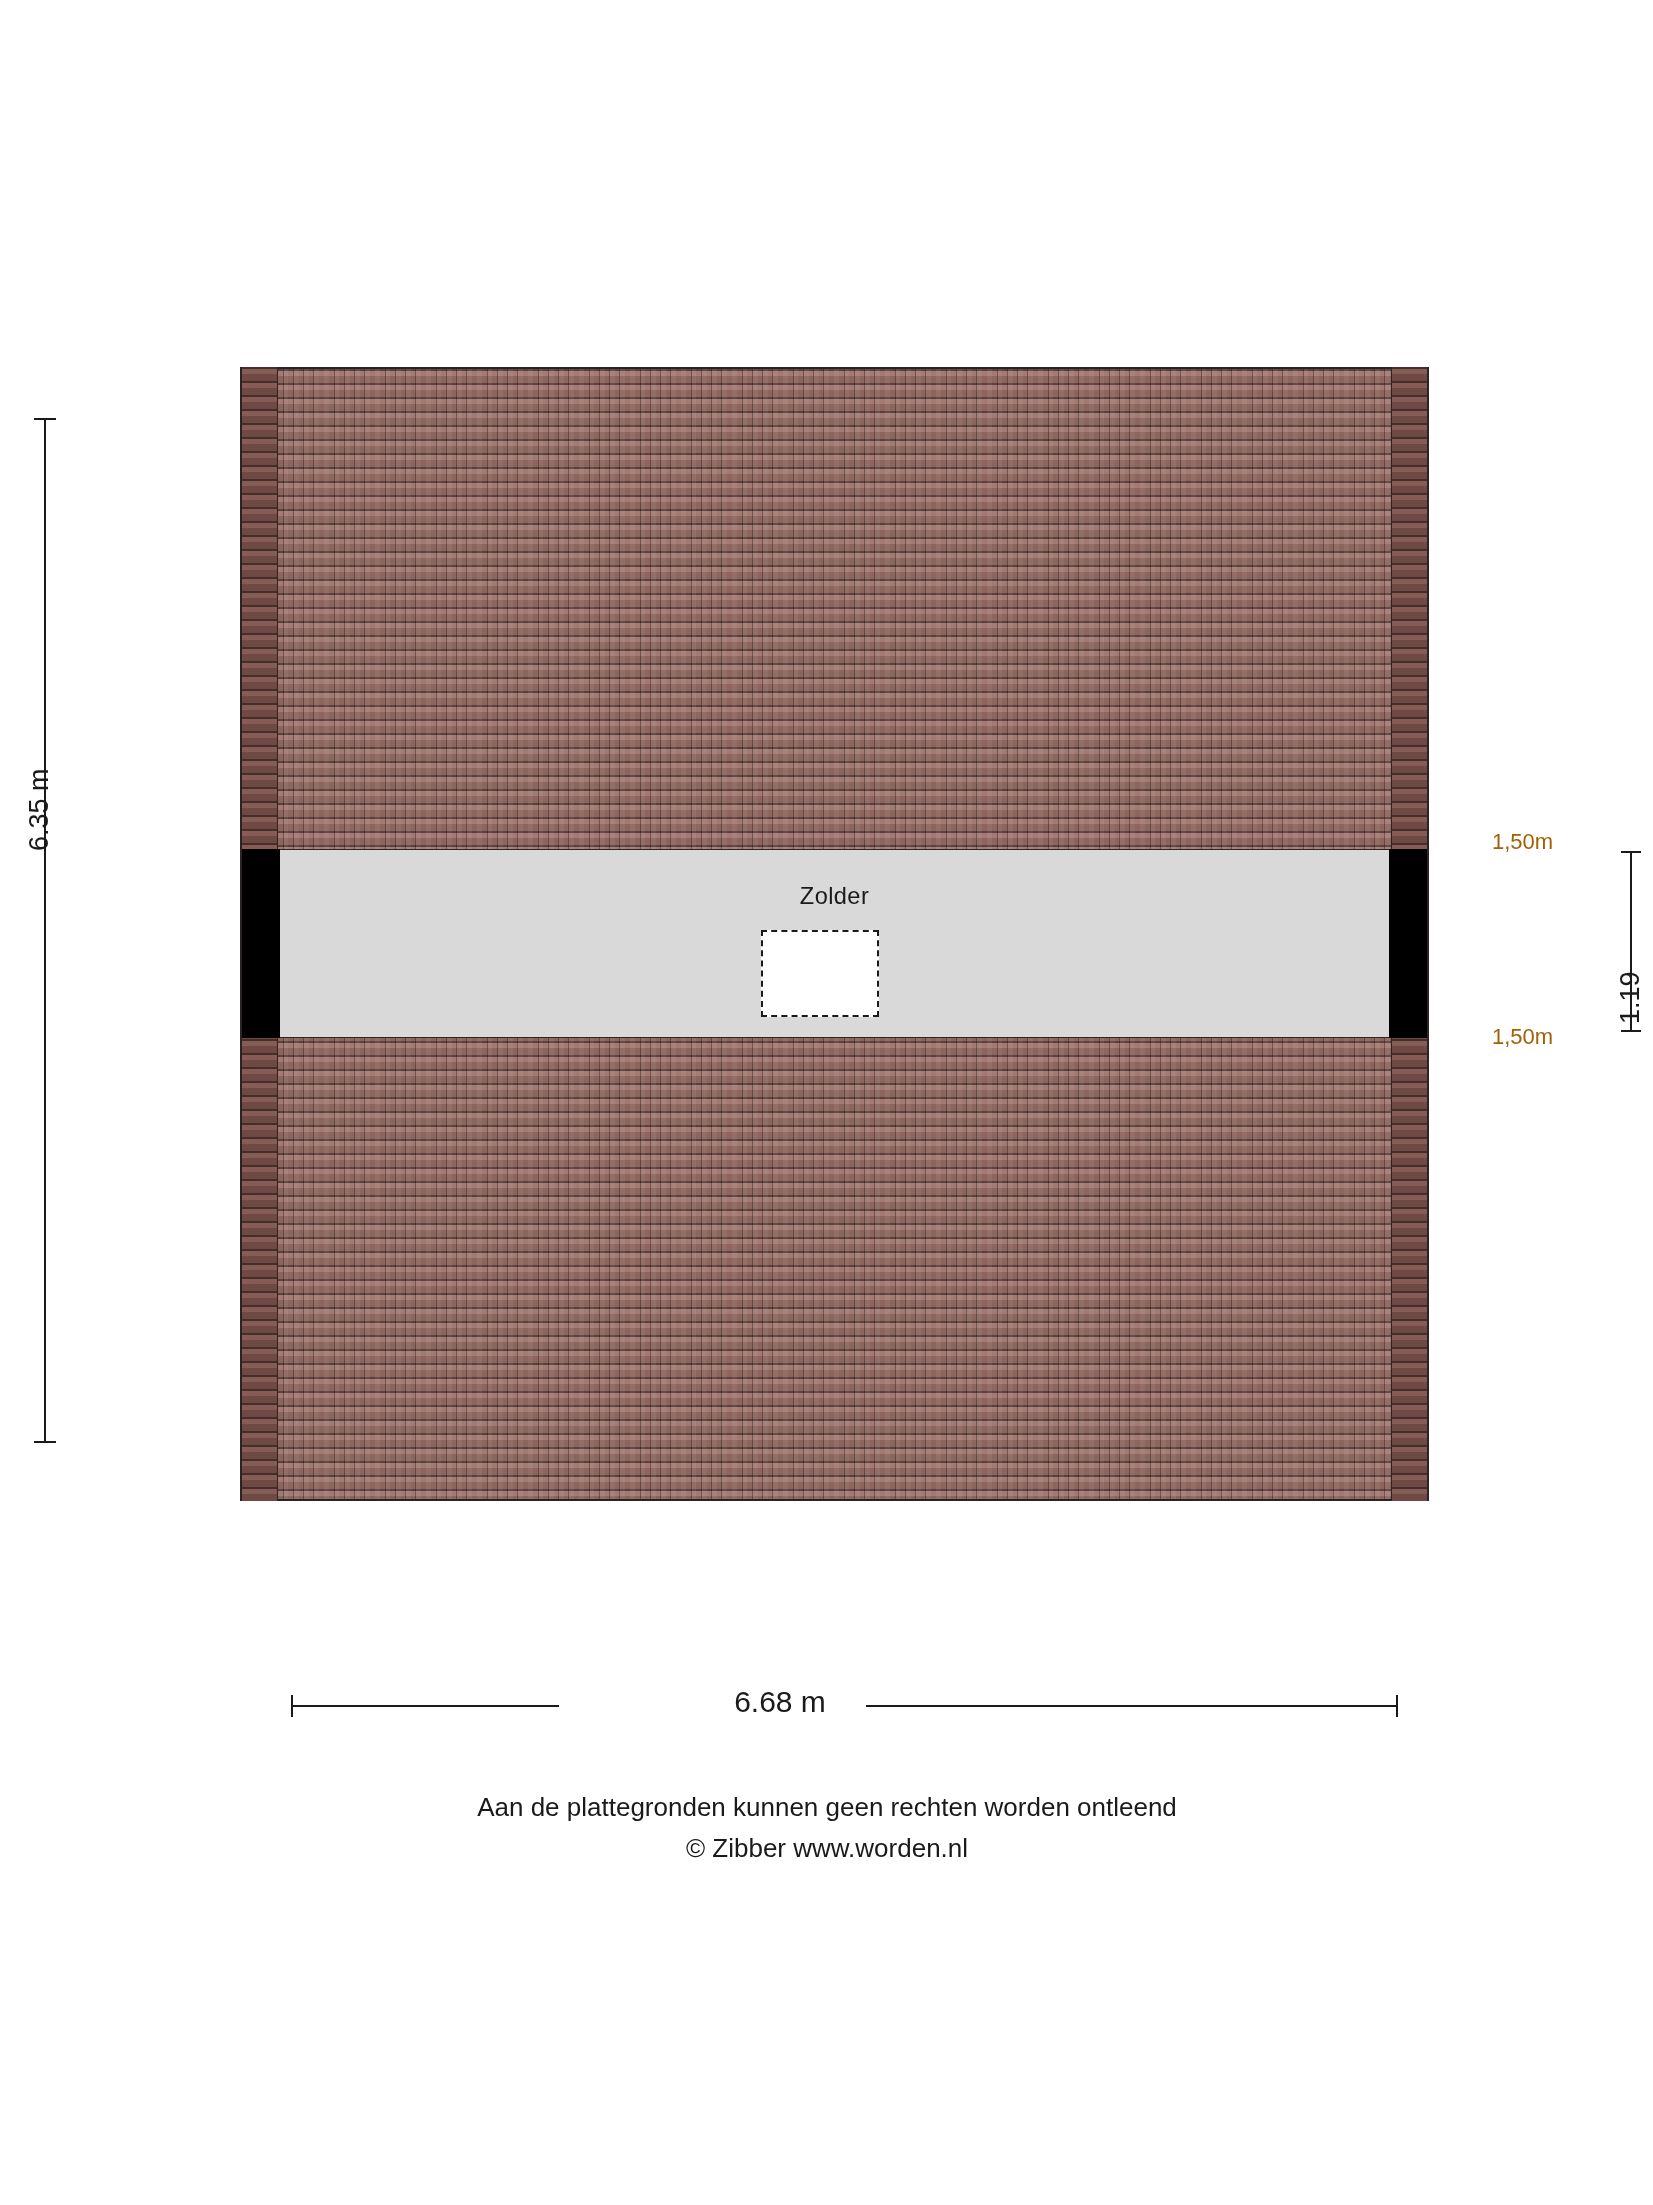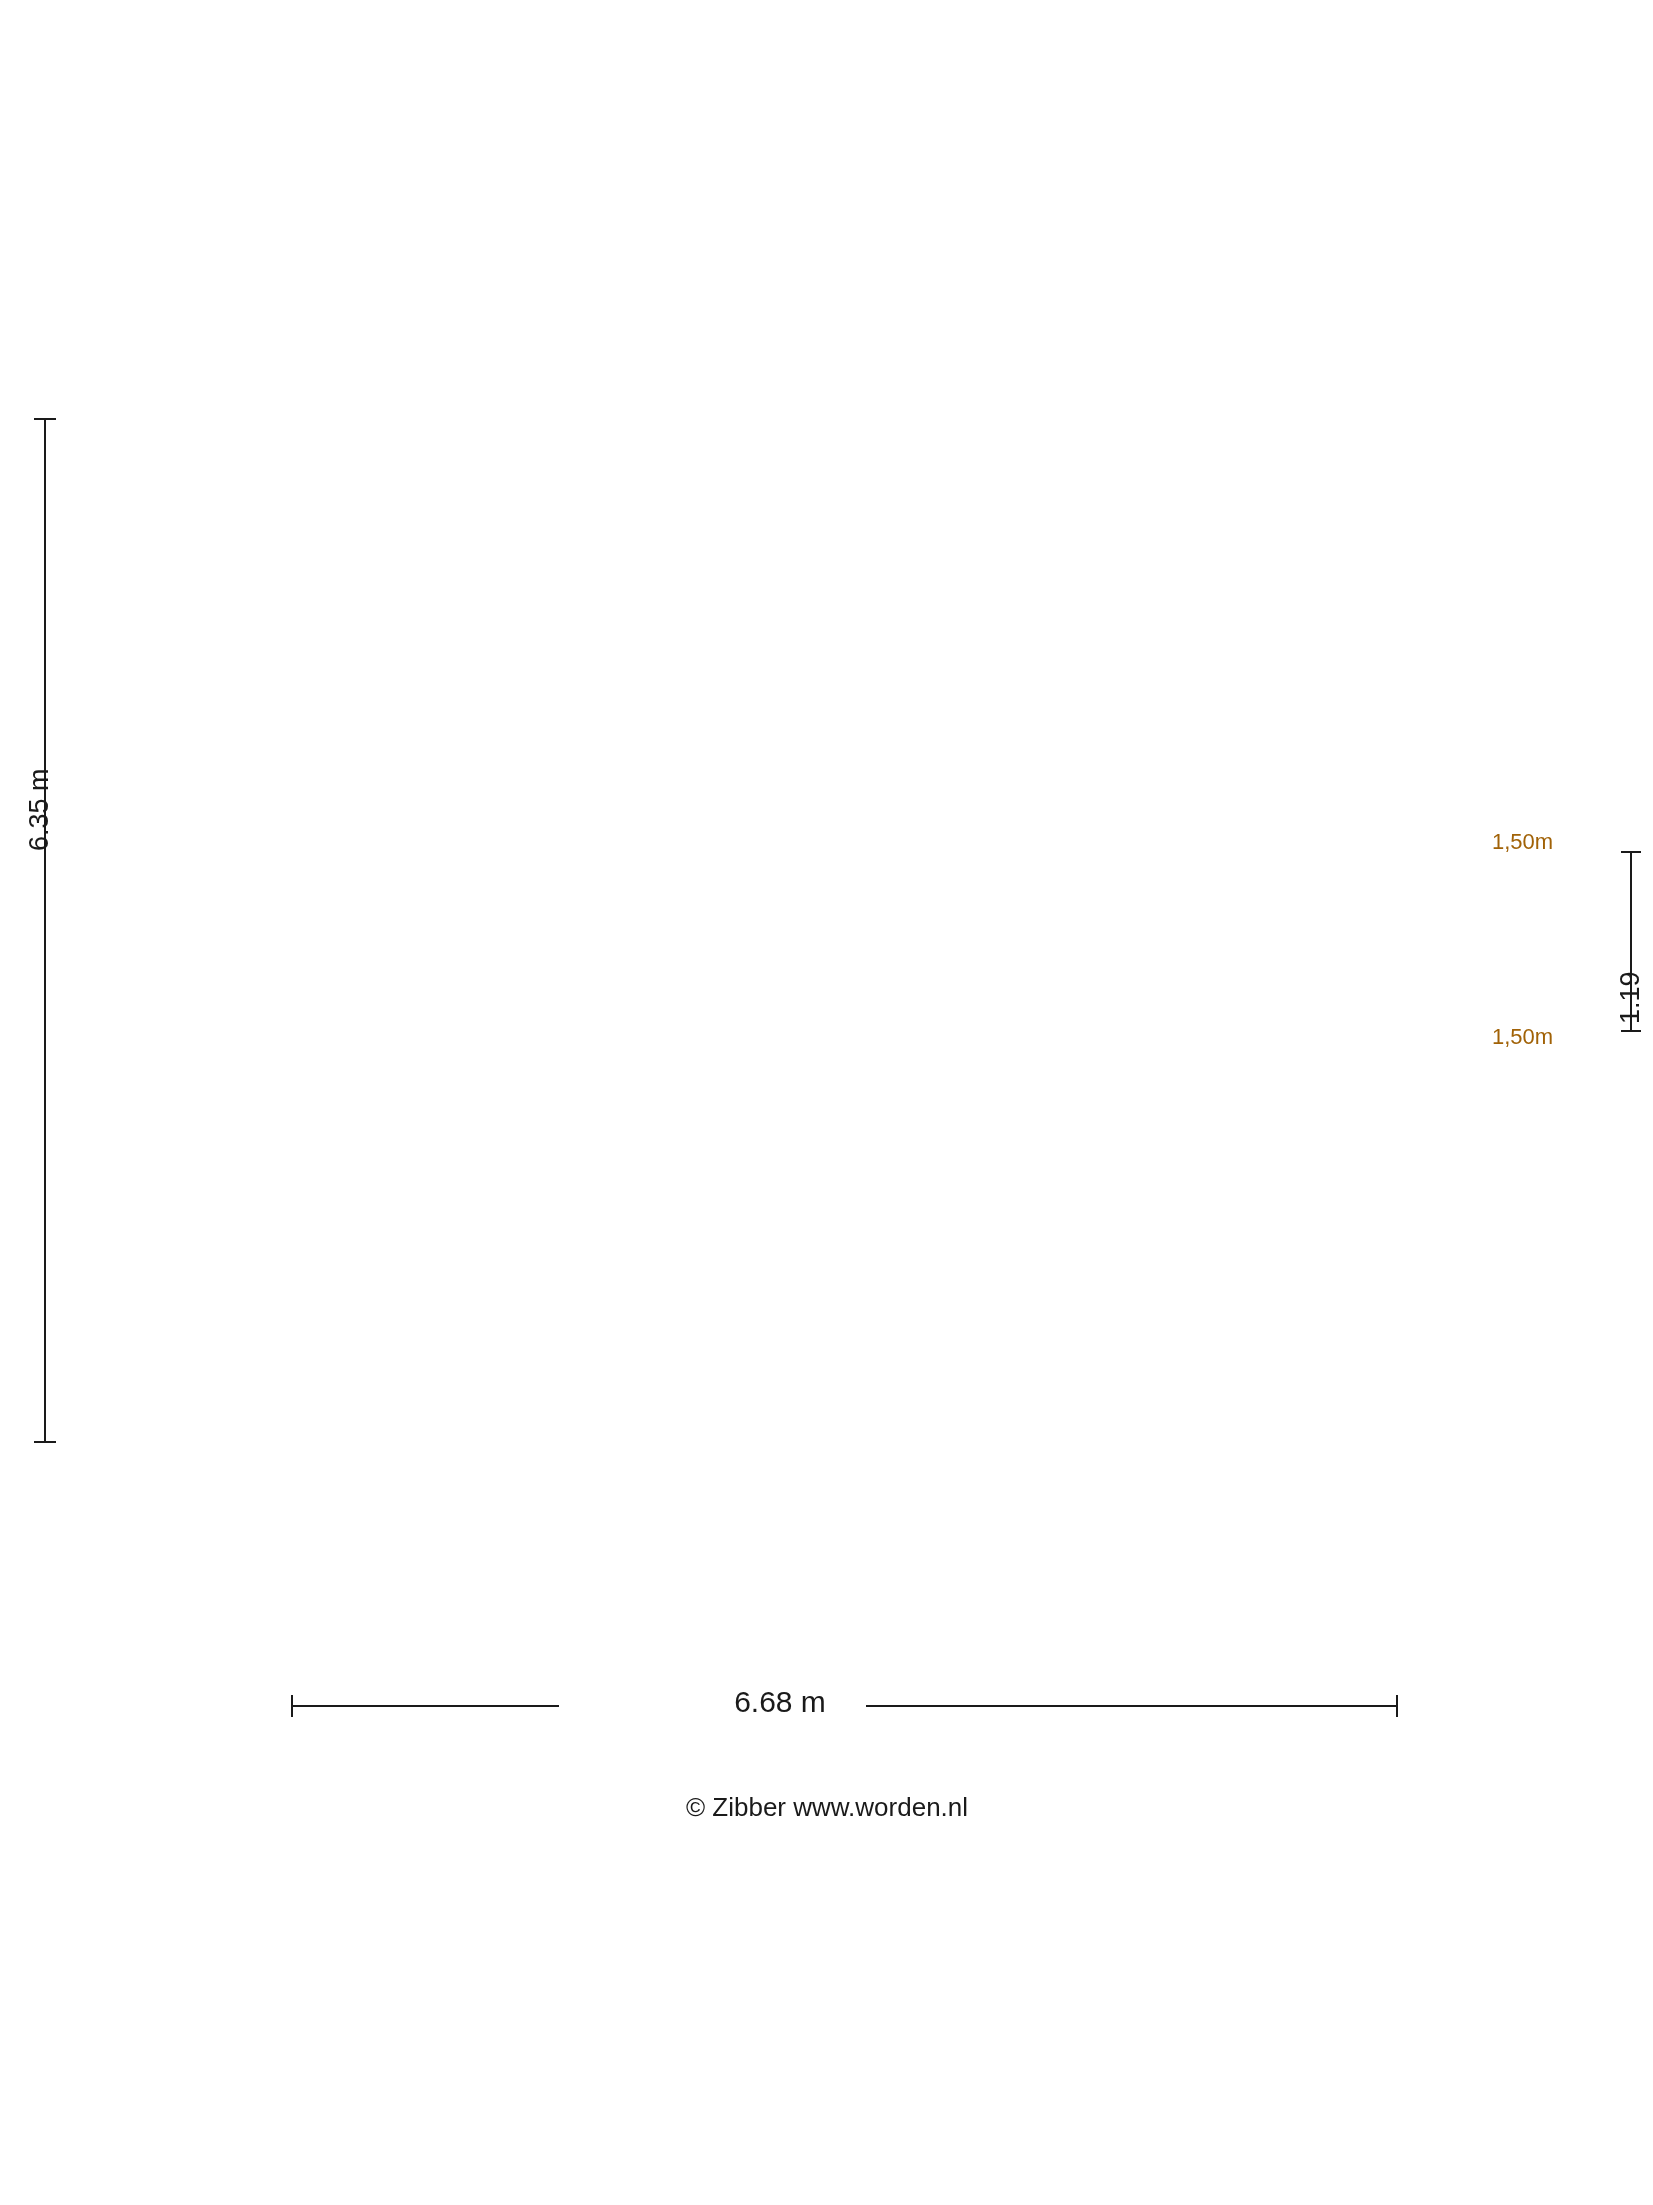--- a/index.html
+++ b/index.html
@@ -243,20 +243,34 @@
   .footer .line2 {
     font-size: 26px;
     color: #1a1a1a;
   }
 </style>
 </head>
 <body>
 
 <div id="canvas">
 
+  <div class="plan">
+
+    <div class="roof"></div>
+    <div class="roof-edge left"></div>
+    <div class="roof-edge right"></div>
+
+    <div class="attic"></div>
+    <div class="wall-block left"></div>
+    <div class="wall-block right"></div>
+
+    <div class="room-label">Zolder</div>
+
+    <div class="hatch"></div>
+  </div>
 
   <div class="dim-left">
     <div class="cap top"></div>
     <div class="cap bottom"></div>
   </div>
   <div class="label-635">6.35 m</div>
 
   <div class="dim-right">
     <div class="cap top"></div>
     <div class="cap bottom"></div>
@@ -266,17 +280,18 @@
   <div class="dim-text small label-150-bottom">1,50m</div>
 
   <div class="dim-bottom">
     <div class="cap start"></div>
     <div class="cap end"></div>
     <div class="gap"></div>
   </div>
   <div class="label-668">6.68 m</div>
 
   <div class="footer">
+    <div class="line1">Aan de plattegronden kunnen geen rechten worden ontleend</div>
     <div class="line2">© Zibber www.worden.nl</div>
   </div>
 
 </div>
 
 
 </body></html>

